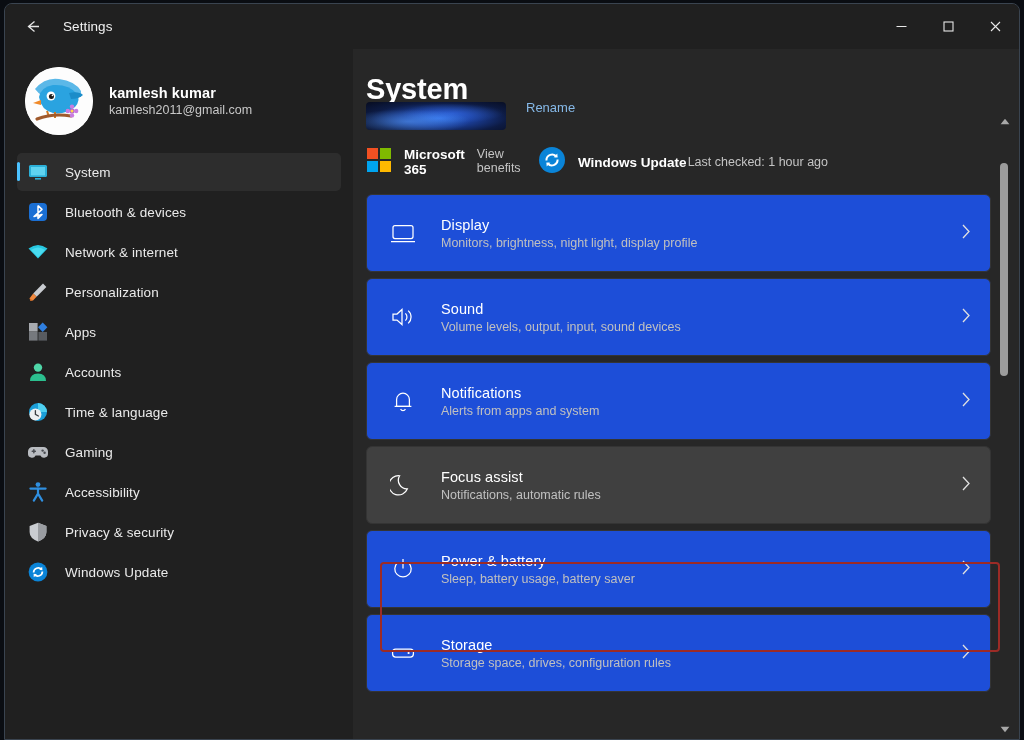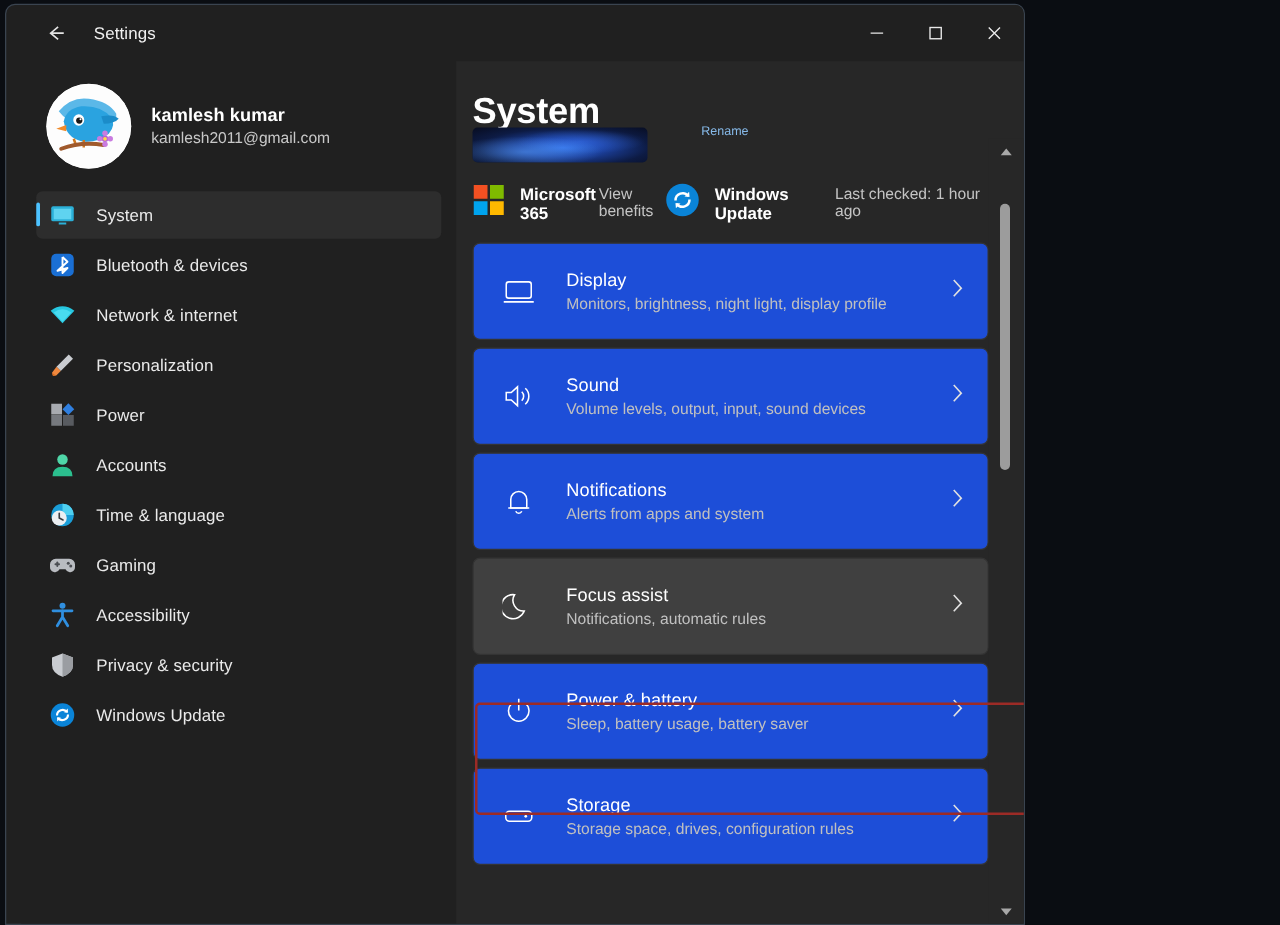--- a/index.html
+++ b/index.html
@@ -5,26 +5,26 @@
 <style>
   * { box-sizing: border-box; margin: 0; padding: 0; }
   html, body {
     width: 1024px; height: 740px;
     background: #0a0d12;
     font-family: "Liberation Sans", sans-serif;
     overflow: hidden;
   }
   .window {
     position: absolute; left: 4px; top: 3px;
-    width: 816px; height: 737px;
+    width: 1016px; height: 737px;
     background: #202020;
     border: 1px solid #3a4450;
     border-radius: 8px 8px 0 0;
     overflow: hidden;
-    display: flex; flex-direction: column; padding-left: 12px;
+    display: flex; flex-direction: column;
   }
 
   
   .titlebar {
     height: 45px; flex: 0 0 45px;
     background: #202020;
     display: flex; align-items: center;
     position: relative;
   }
   .back-btn {
@@ -121,21 +121,21 @@
     background: radial-gradient(ellipse at 52% 58%, #2f6de0 0%, #1b3f9b 32%, #0d1b44 66%, #070c1f 100%);
   }
   .devthumb::after {
     content:""; position:absolute; inset:0;
     background:
       radial-gradient(ellipse at 30% 70%, rgba(90,160,255,.55) 0%, transparent 45%),
       radial-gradient(ellipse at 62% 40%, rgba(60,120,255,.45) 0%, transparent 42%);
   }
   .rename-link {
     position: absolute; left: 160px; top: -8px;
-    font-size: 10px; color: #86b9e8; cursor: pointer; margin-left: 23px;
+    font-size: 13px; color: #86b9e8; cursor: pointer;
   }
   .quicks { position: absolute; left: 0; top: 38px; display: flex; gap: 0; }
   .quick { display: flex; align-items: center; gap: 12px; }
   .quick.ms { width: 172px; }
   .qtext { display: flex; flex-direction: row; gap: 1px; }
   .qtitle { font-size: 13.5px; color: #ffffff; font-weight: bold; }
   .qsub { font-size: 12.5px; color: #c4c4c4; }
   .qsub.link { color: #c4c4c4; cursor: pointer; }
 
   .cards { padding: 14px 0 0 13px; display: flex; flex-direction: column; gap: 6px; }
@@ -272,21 +272,21 @@
               </svg></span>
             <span class="nav-label">Personalization</span>
           </div>
           <div class="navitem">
             <span class="nav-ico"><svg width="22" height="22" viewBox="0 0 22 22">
                 <rect x="2" y="11" width="8.6" height="8.6" fill="#76797e"></rect>
                 <rect x="2" y="2" width="8.6" height="8.6" fill="#a8abb0"></rect>
                 <rect x="11.4" y="11" width="8.6" height="8.6" fill="#585b60"></rect>
                 <path d="M15.7 1.6 L20.4 6.3 L15.7 11 L11 6.3 Z" fill="#2f7fe0"></path>
               </svg></span>
-            <span class="nav-label">Power</span>
+            <span class="nav-label">Apps</span>
           </div>
           <div class="navitem">
             <span class="nav-ico"><svg width="22" height="22" viewBox="0 0 22 22">
                 <circle cx="11" cy="6.6" r="4.2" fill="#4fd6a8"></circle>
                 <path d="M3 20 Q3 12.4 11 12.4 Q19 12.4 19 20 Z" fill="#2bbf8e"></path>
               </svg></span>
             <span class="nav-label">Accounts</span>
           </div>
           <div class="navitem">
             <span class="nav-ico"><svg width="22" height="22" viewBox="0 0 22 22">

